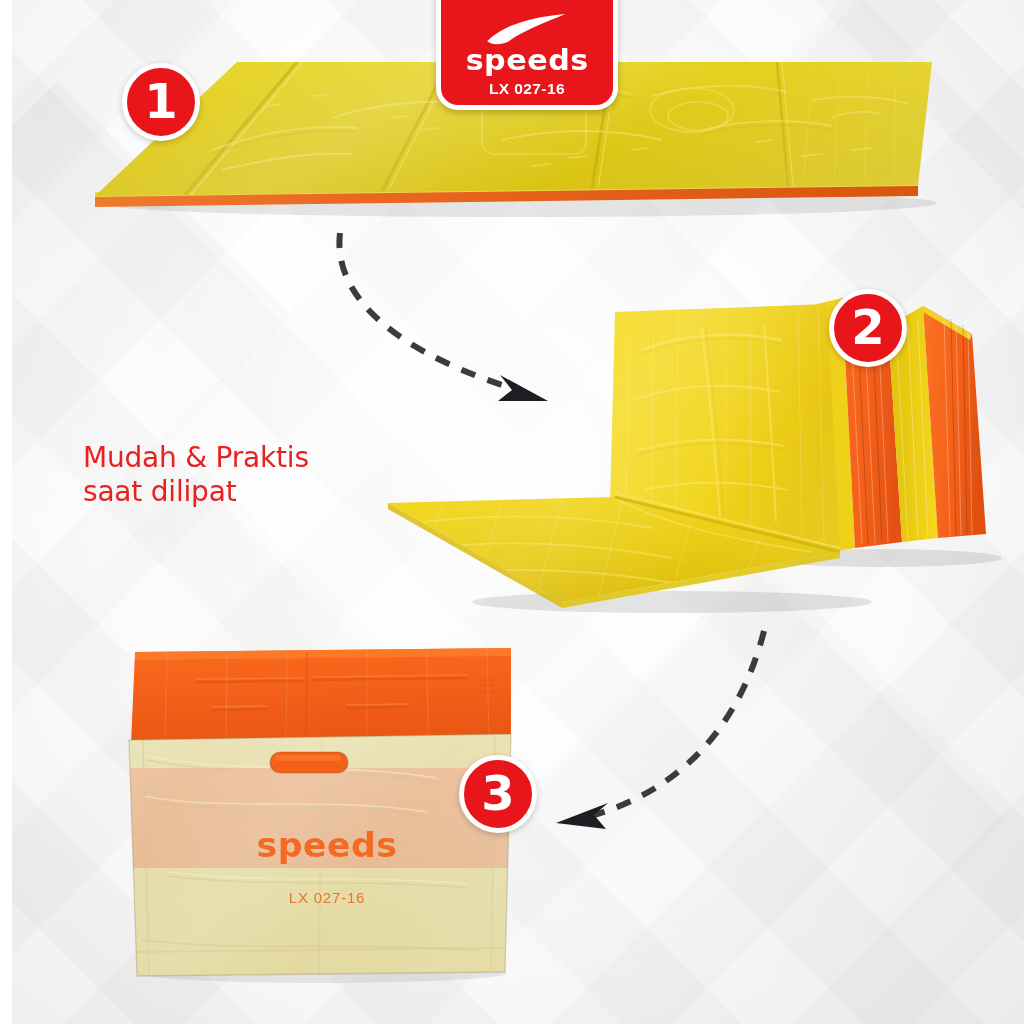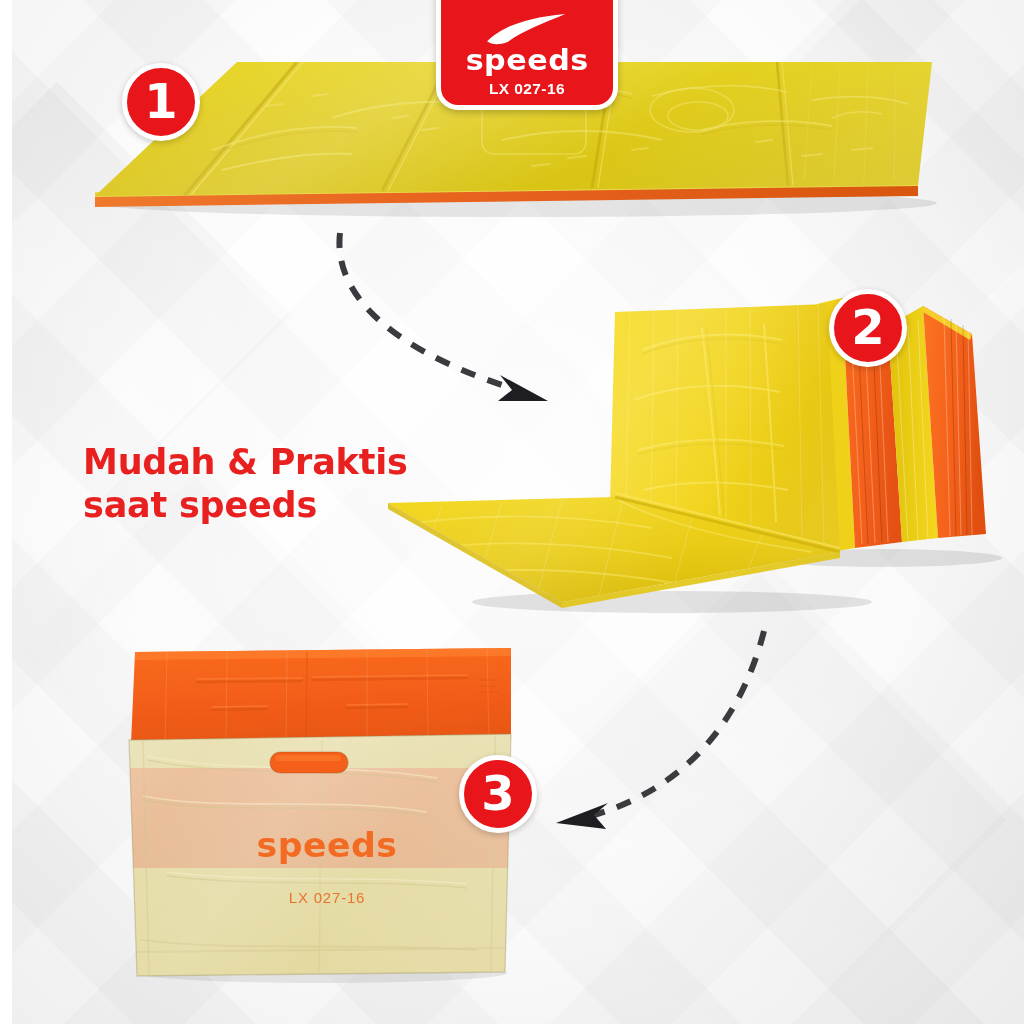--- a/index.html
+++ b/index.html
@@ -99,22 +99,22 @@
   #badge-1{ left:110px; top:63px; }
   #badge-2{ left:817px; top:289px; }
   #badge-3{ left:447px; top:755px; }
 
   
   #headline{
     position:absolute;
     left:71px; top:441px;
     z-index:30;
     color:#e8201f;
-    font-size:35px;
-    font-weight:bold;
+    font-size:28px;
+    font-weight:normal;
     line-height:1.22;
     letter-spacing:-0.2px;
     font-family:"DejaVu Sans", sans-serif;
   }
   #headline .l2{ display:block; }
 
   
   .arrow-svg{ position:absolute; z-index:25; overflow:visible; }
   #arrow-1{ left:300px; top:215px; }
   #arrow-2{ left:520px; top:615px; }
@@ -172,21 +172,21 @@
   <div id="brand-badge">
     <svg id="brand-swoosh" viewBox="0 0 110 42">
       <path d="M4 38 C 20 22, 48 8, 104 3 C 78 14, 50 24, 30 39 C 20 43, 10 43, 4 38 Z" fill="#ffffff"></path>
     </svg>
     <div id="brand-word">speeds</div>
     <div id="brand-model">LX 027-16</div>
   </div>
 
   <div id="headline">
     <span class="l1">Mudah &amp; Praktis</span>
-    <span class="l2">saat speeds</span>
+    <span class="l2">saat dilipat</span>
   </div>
 
   <div id="step1">
     <svg width="1024" height="260" viewBox="0 0 1024 260">
       <defs>
         <linearGradient id="g1top" x1="0" y1="0" x2="0.25" y2="1">
           <stop offset="0%" stop-color="#e7d41d"></stop>
           <stop offset="45%" stop-color="#e0cb18"></stop>
           <stop offset="100%" stop-color="#d8c20f"></stop>
         </linearGradient>

